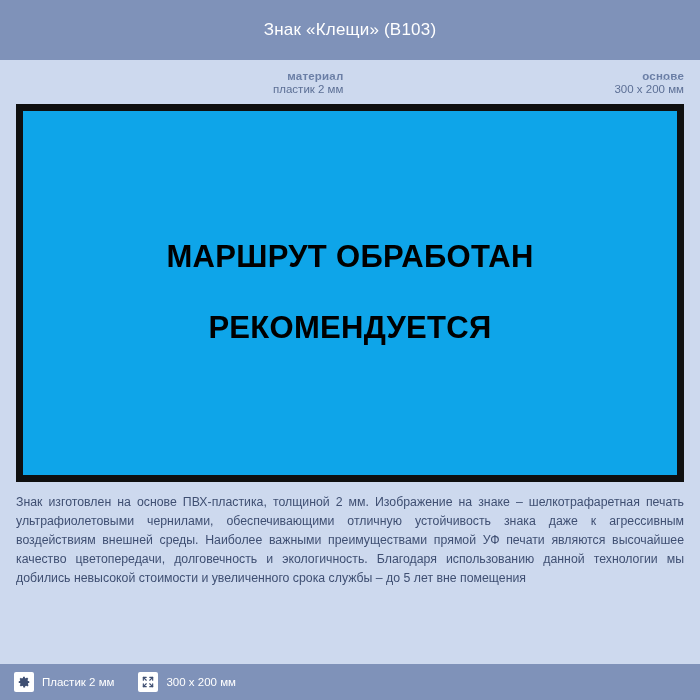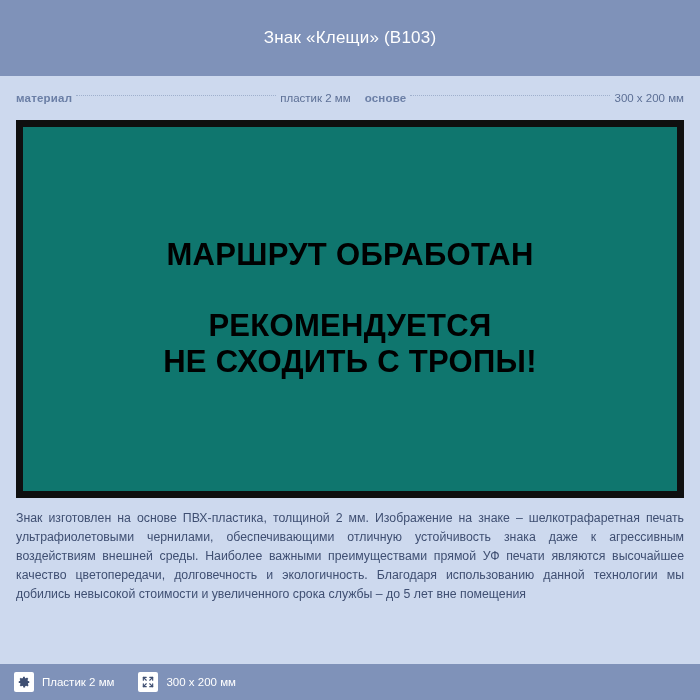--- a/index.html
+++ b/index.html
@@ -14,21 +14,21 @@
   }
   .page {
     position: relative;
     width: 700px; height: 700px;
     background: #cdd9ee;
     display: flex;
     flex-direction: column;
   }
   
   .header {
-    height: 76px;
+    height: 60px;
     background: #7f92b9;
     display: flex;
     align-items: center;
     justify-content: center;
     flex: 0 0 auto;
   }
   .header-title {
     color: #ffffff;
     font-size: 17px;
     letter-spacing: .2px;
@@ -39,22 +39,23 @@
     height: 44px;
     display: flex;
     align-items: center;
     padding: 0 16px;
     gap: 14px;
     font-size: 11.5px;
     color: #5c6f95;
   }
   .spec {
     display: flex;
-    align-items: center;
+    align-items: flex-end;
     white-space: nowrap;
+    flex-direction: column;
   }
   .spec.grow { flex: 1 1 auto; min-width: 0; }
   .spec-label {
     font-weight: bold;
     color: #6b7fa6;
     letter-spacing: .2px;
   }
   .dots {
     flex: 1 1 auto;
     margin: 0 4px;
@@ -64,21 +65,21 @@
   }
   .spec-value {
     color: #5c6f95;
   }
   
   .sign-wrap {
     flex: 0 0 auto;
     padding: 0 16px;
   }
   .sign {
-    background: #0f766e;
+    background: #0ea5e9;
     border: 7px solid #0f0f0f;
     height: 378px;
     display: flex;
     flex-direction: column;
     align-items: center;
     justify-content: center;
     padding: 10px 14px;
   }
   .sign-line {
     color: #000000;
@@ -147,21 +148,20 @@
       <span class="dots"></span>
       <span class="spec-value">300 x 200 мм</span>
     </div>
   </div>
 
   <div class="sign-wrap">
     <div class="sign">
       <div class="sign-line">МАРШРУТ ОБРАБОТАН</div>
       <div class="sign-gap"></div>
       <div class="sign-line">РЕКОМЕНДУЕТСЯ</div>
-      <div class="sign-line">НЕ СХОДИТЬ С ТРОПЫ!</div>
     </div>
   </div>
 
   <div class="desc">Знак изготовлен на основе ПВХ-пластика, толщиной 2 мм. Изображение на знаке – шелкотрафаретная печать ультрафиолетовыми чернилами, обеспечивающими отличную устойчивость знака даже к агрессивным воздействиям внешней среды. Наиболее важными преимуществами прямой УФ печати являются высочайшее качество цветопередачи, долговечность и экологичность. Благодаря использованию данной технологии мы добились невысокой стоимости и увеличенного срока службы – до 5 лет вне помещения</div>
 
   <div class="footer">
     <div class="footer-item">
       <span class="ficon">
         <svg width="14" height="14" viewBox="0 0 24 24" fill="#3f4f72">
           <path d="M12 8a4 4 0 1 0 0 8 4 4 0 0 0 0-8zm0 6.2A2.2 2.2 0 1 1 12 9.8a2.2 2.2 0 0 1 0 4.4z"></path>

